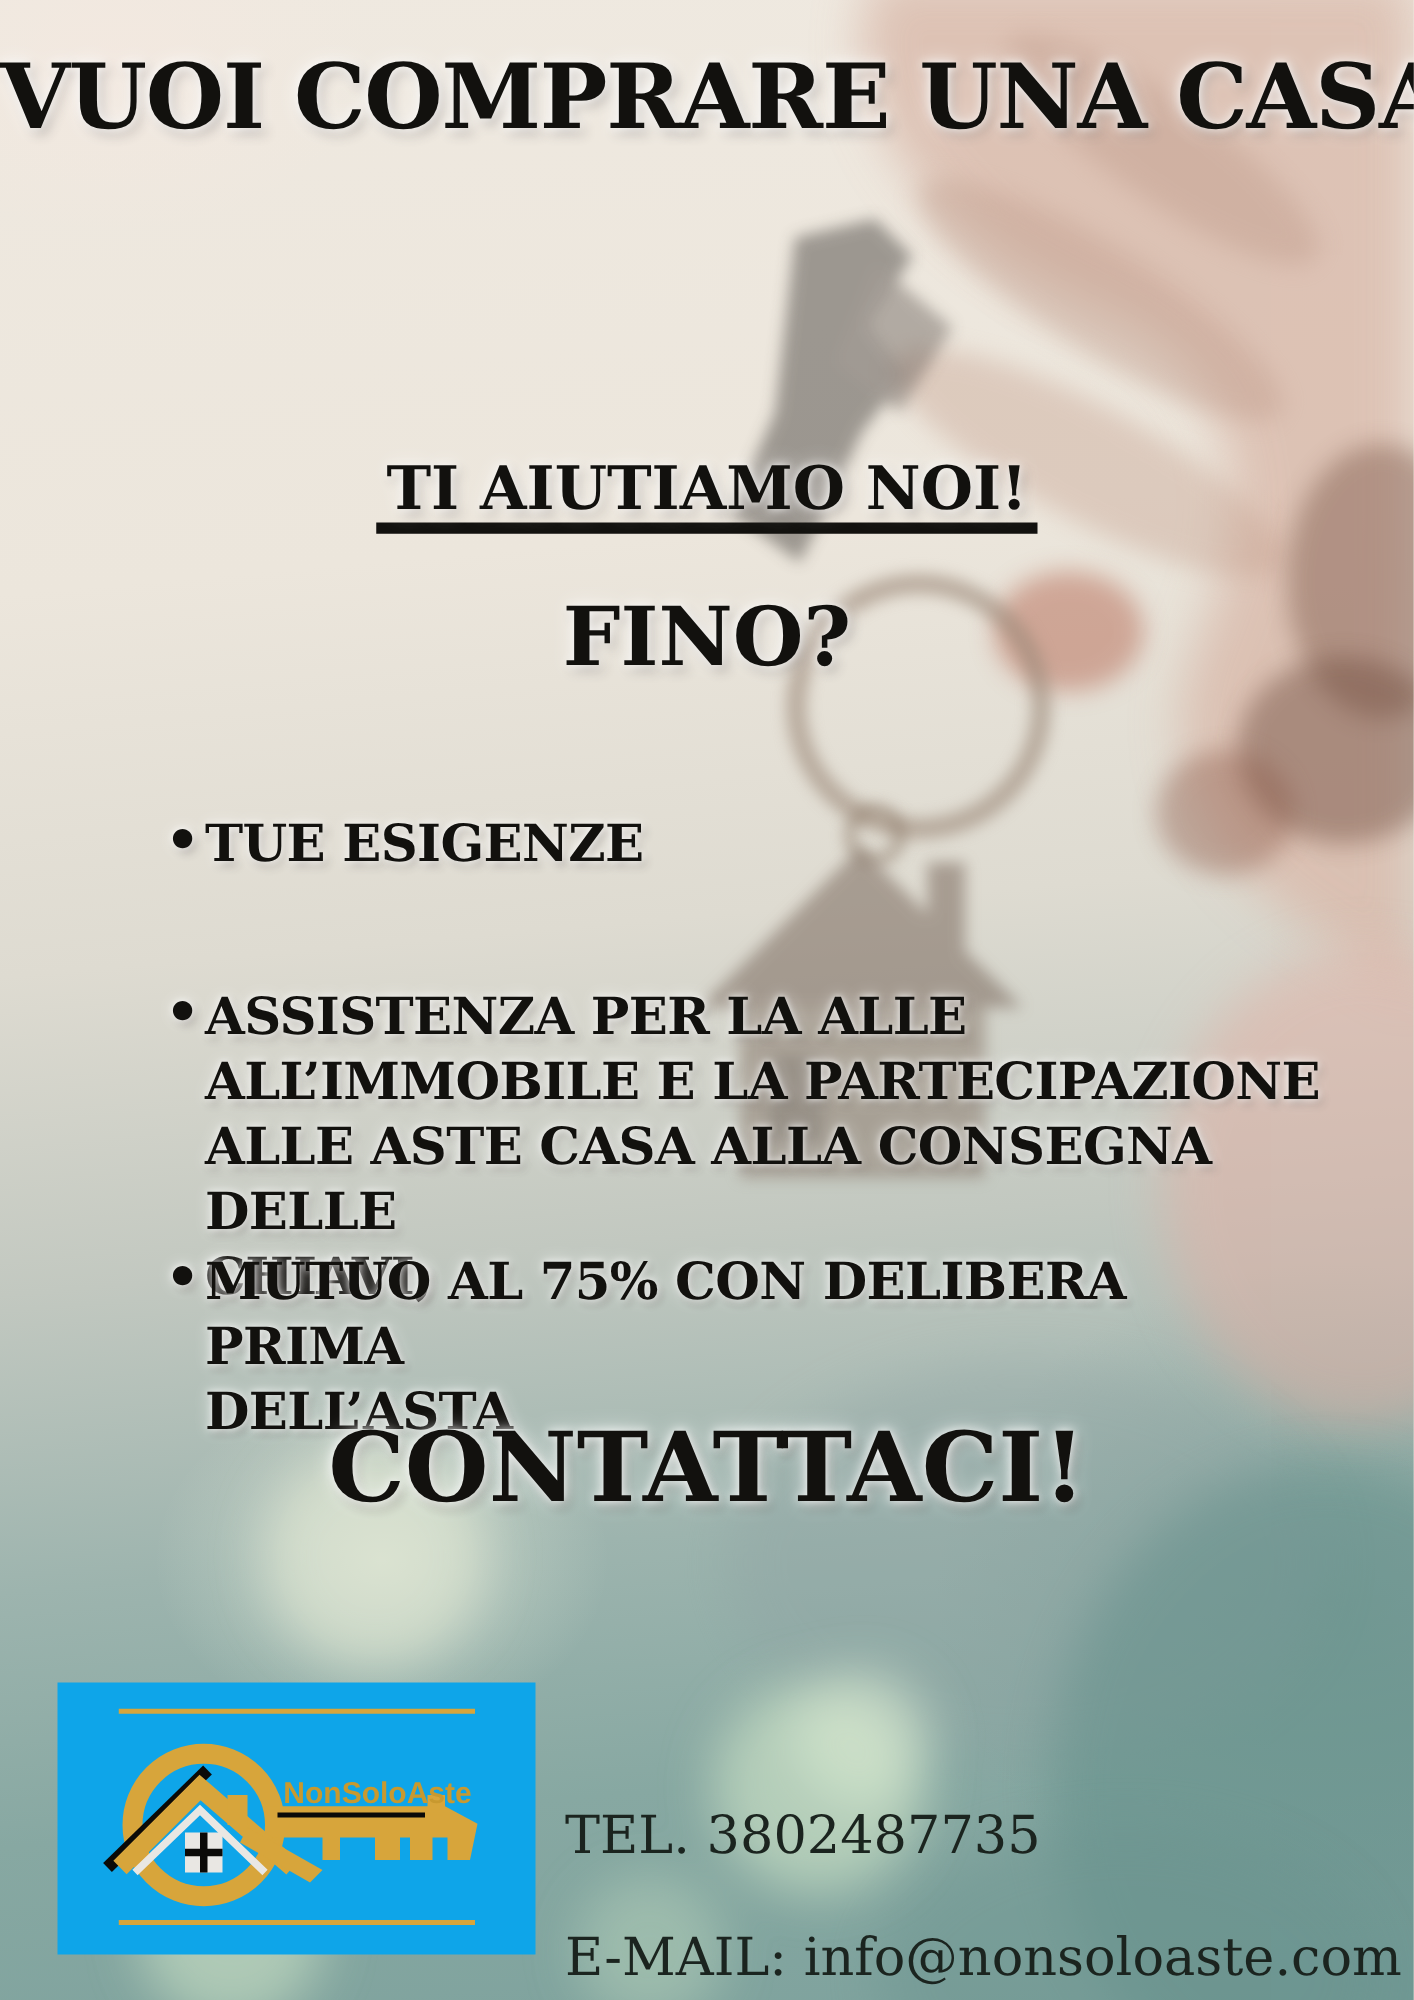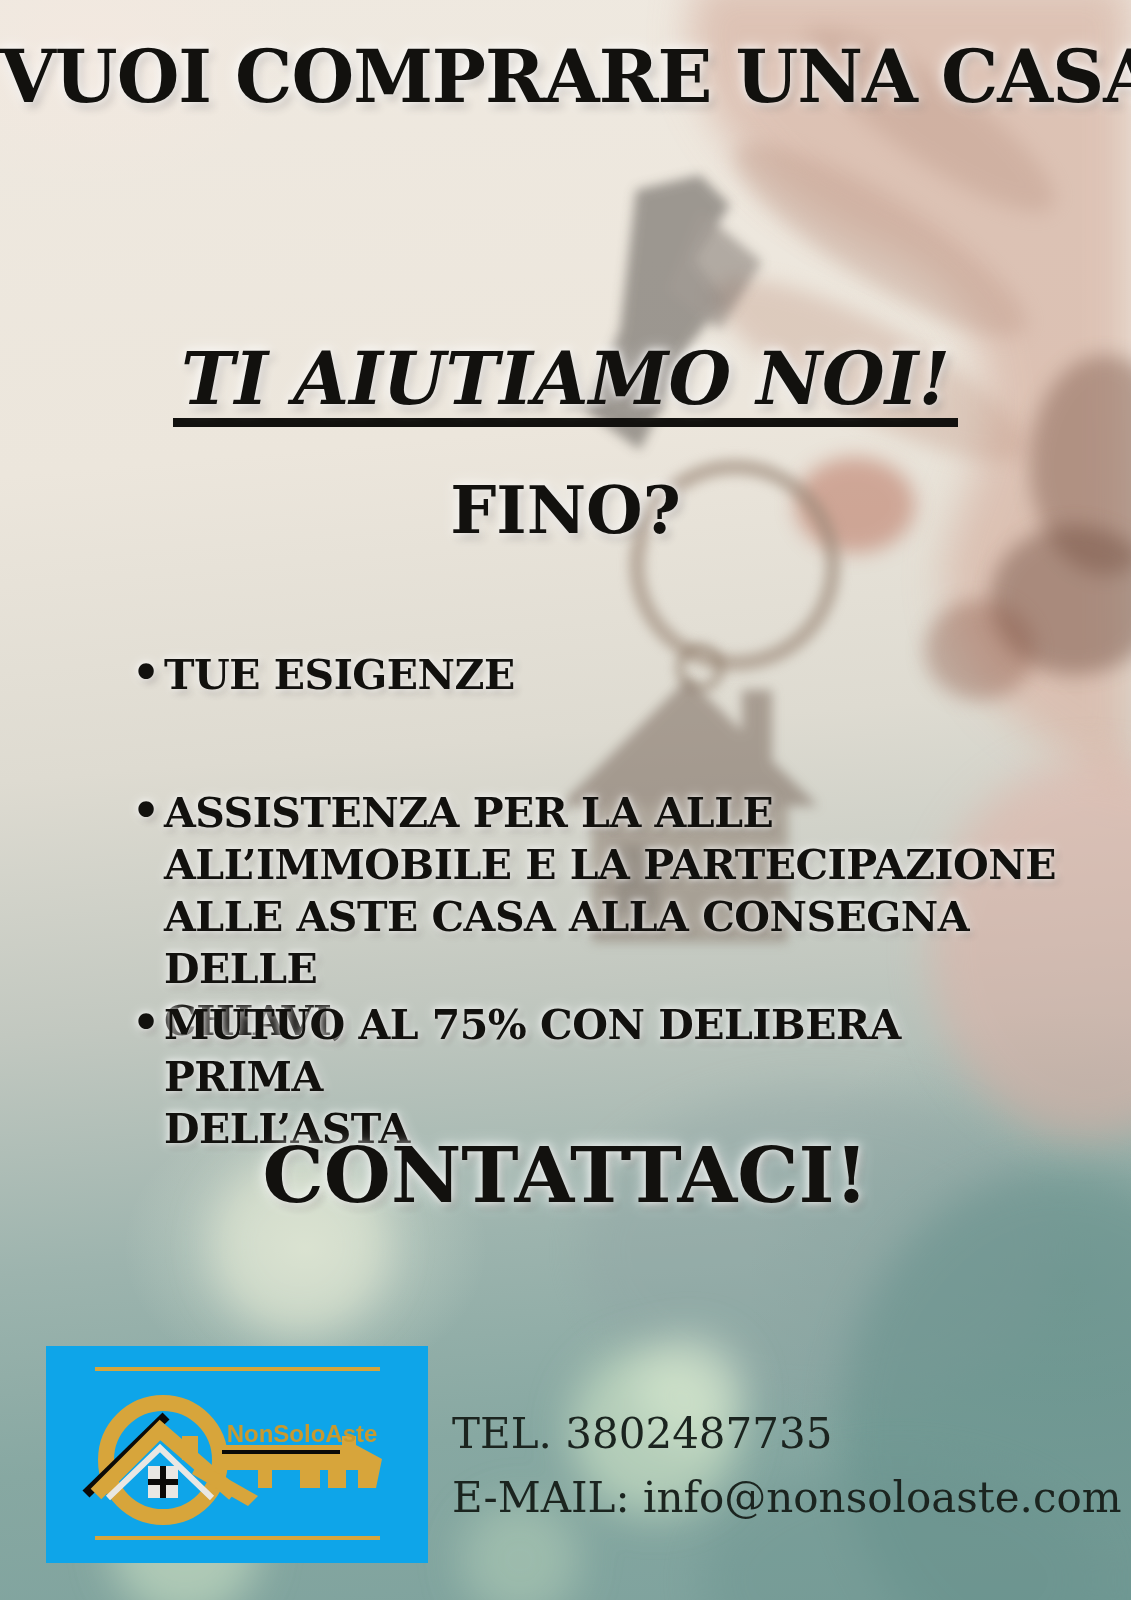--- a/index.html
+++ b/index.html
@@ -12,37 +12,37 @@
       radial-gradient(ellipse 300px 200px at 8% 3%, rgba(244,232,224,.7), rgba(244,232,224,0) 70%),
       radial-gradient(ellipse 260px 200px at 27% 78%, rgba(240,246,226,.5), rgba(240,246,226,0) 70%),
       radial-gradient(ellipse 420px 360px at 94% 80%, rgba(104,146,140,.45), rgba(104,146,140,0) 75%),
       linear-gradient(175deg,#EFE9E0 0%,#ECE6DC 28%,#DEDBD1 46%,#C2C8C0 61%,#9DB4AE 75%,#87A8A2 87%,#7EA29D 100%);}
   .bg svg{position:absolute;inset:0;}
   
   .slab{position:absolute;left:0;width:100%;text-align:center;font-weight:700;color:#12110E;
     text-shadow:0 0 8px rgba(255,255,255,.92),0 0 18px rgba(255,255,255,.72),4px 5px 9px rgba(55,48,42,.30);}
   .slab div{white-space:nowrap;}
   .headline{top:36px;font-size:72px;line-height:81px;letter-spacing:-1px;}
-  .subtitle{top:340px;font-size:72px;line-height:78px;font-style:italic;}
+  .subtitle{top:352px;font-size:48px;line-height:78px;}
   .subtitle span{display:inline-block;line-height:1;padding:0 8px 3px 8px;
     border-bottom:9px solid #12110E;}
   .question{top:474px;font-size:65px;line-height:72px;}
   .cta{top:1133px;font-size:77px;line-height:84px;text-align:center;}
   
   .bullets{position:absolute;left:128px;top:0;margin:0;padding:0;list-style:none;width:940px;}
   .bullets li{position:absolute;left:0;padding-left:36px;font-weight:700;font-size:41px;
     line-height:52px;letter-spacing:-0.5px;color:#12110E;text-align:left;
     text-shadow:0 0 6px rgba(255,255,255,.9),0 0 14px rgba(255,255,255,.65),3px 4px 7px rgba(55,48,42,.30);}
   .bullets li .dot{position:absolute;left:4px;top:-2px;font-size:44px;}
   .b1{top:649px;} .b2{top:787px;} .b3{top:999px;}
   
   .logo-box{position:absolute;left:46px;top:1346px;width:382px;height:217px;background:#0ea5e9;}
   .contact{position:absolute;left:452px;top:1402px;font-size:42px;line-height:64px;
     color:#1B241F;text-align:left;font-weight:400;}
-  .contact div{white-space:nowrap;}
+  .contact div{white-space:nowrap;margin-top:34px;}
 </style>
 </head>
 <body>
 
 <div class="poster">
 
   <div class="bg">
     <svg viewBox="0 0 1131 1600" width="1131" height="1600">
       <defs>
         <filter id="b20" x="-50%" y="-50%" width="200%" height="200%">

